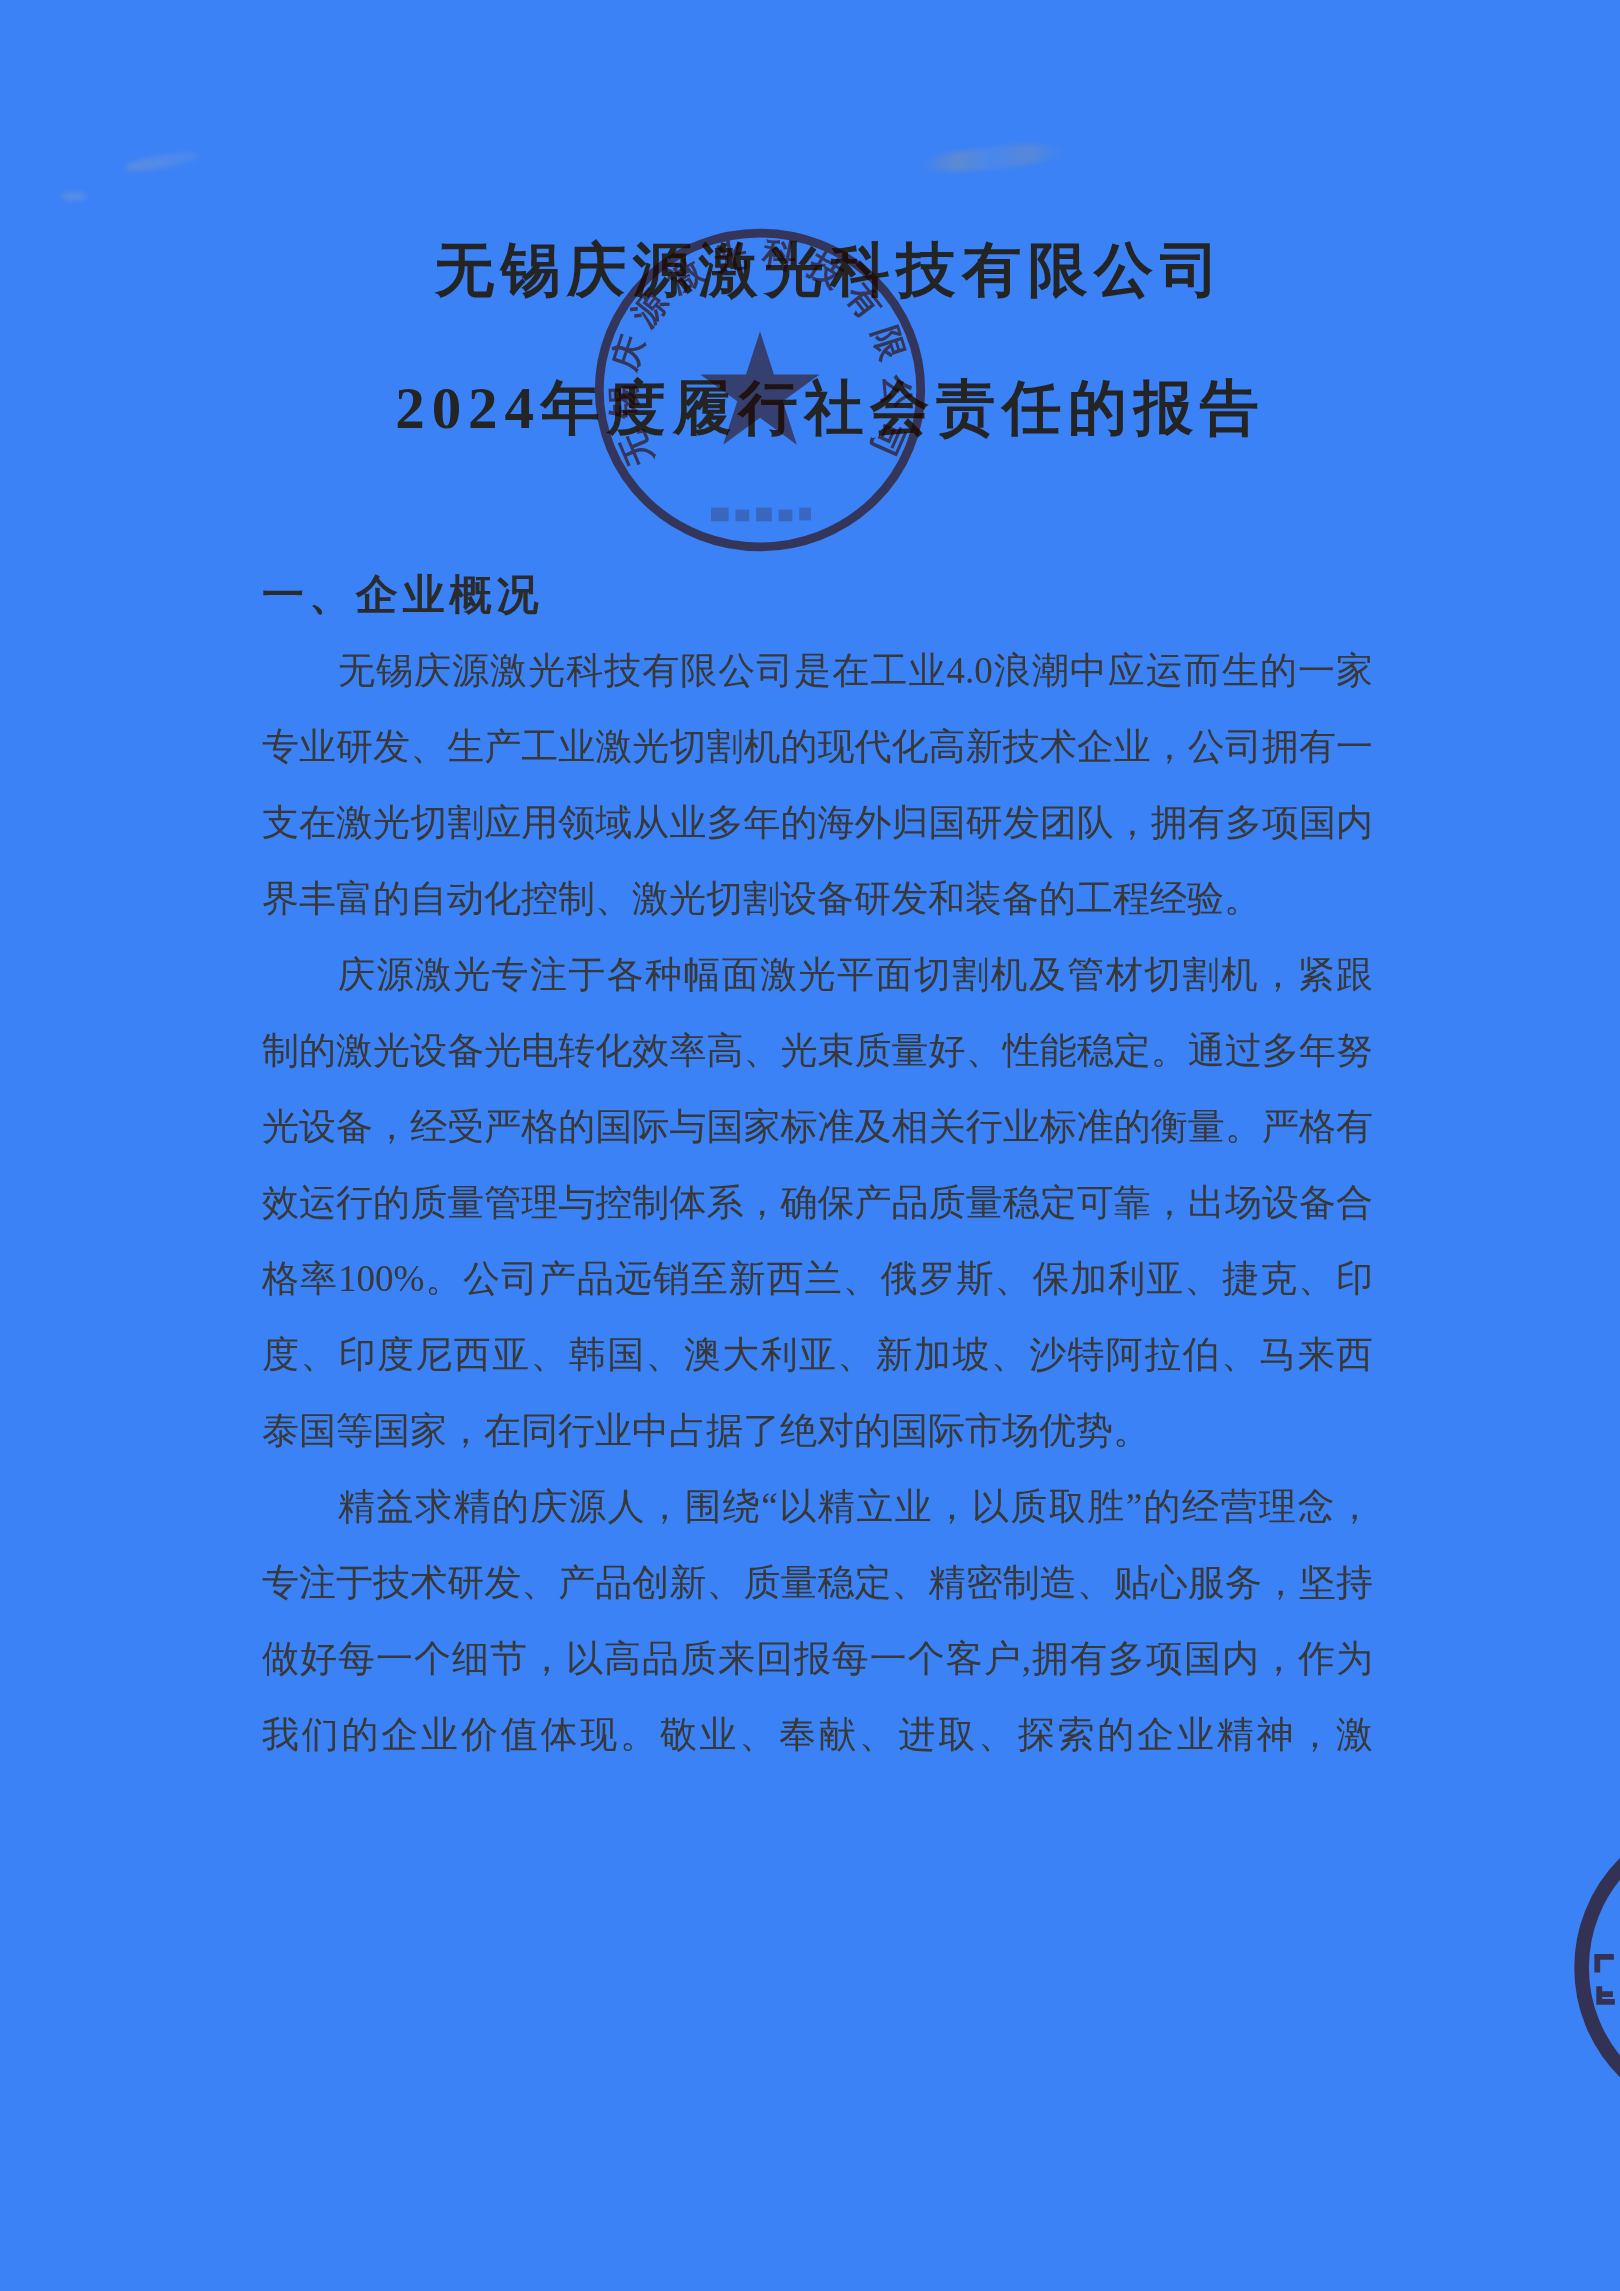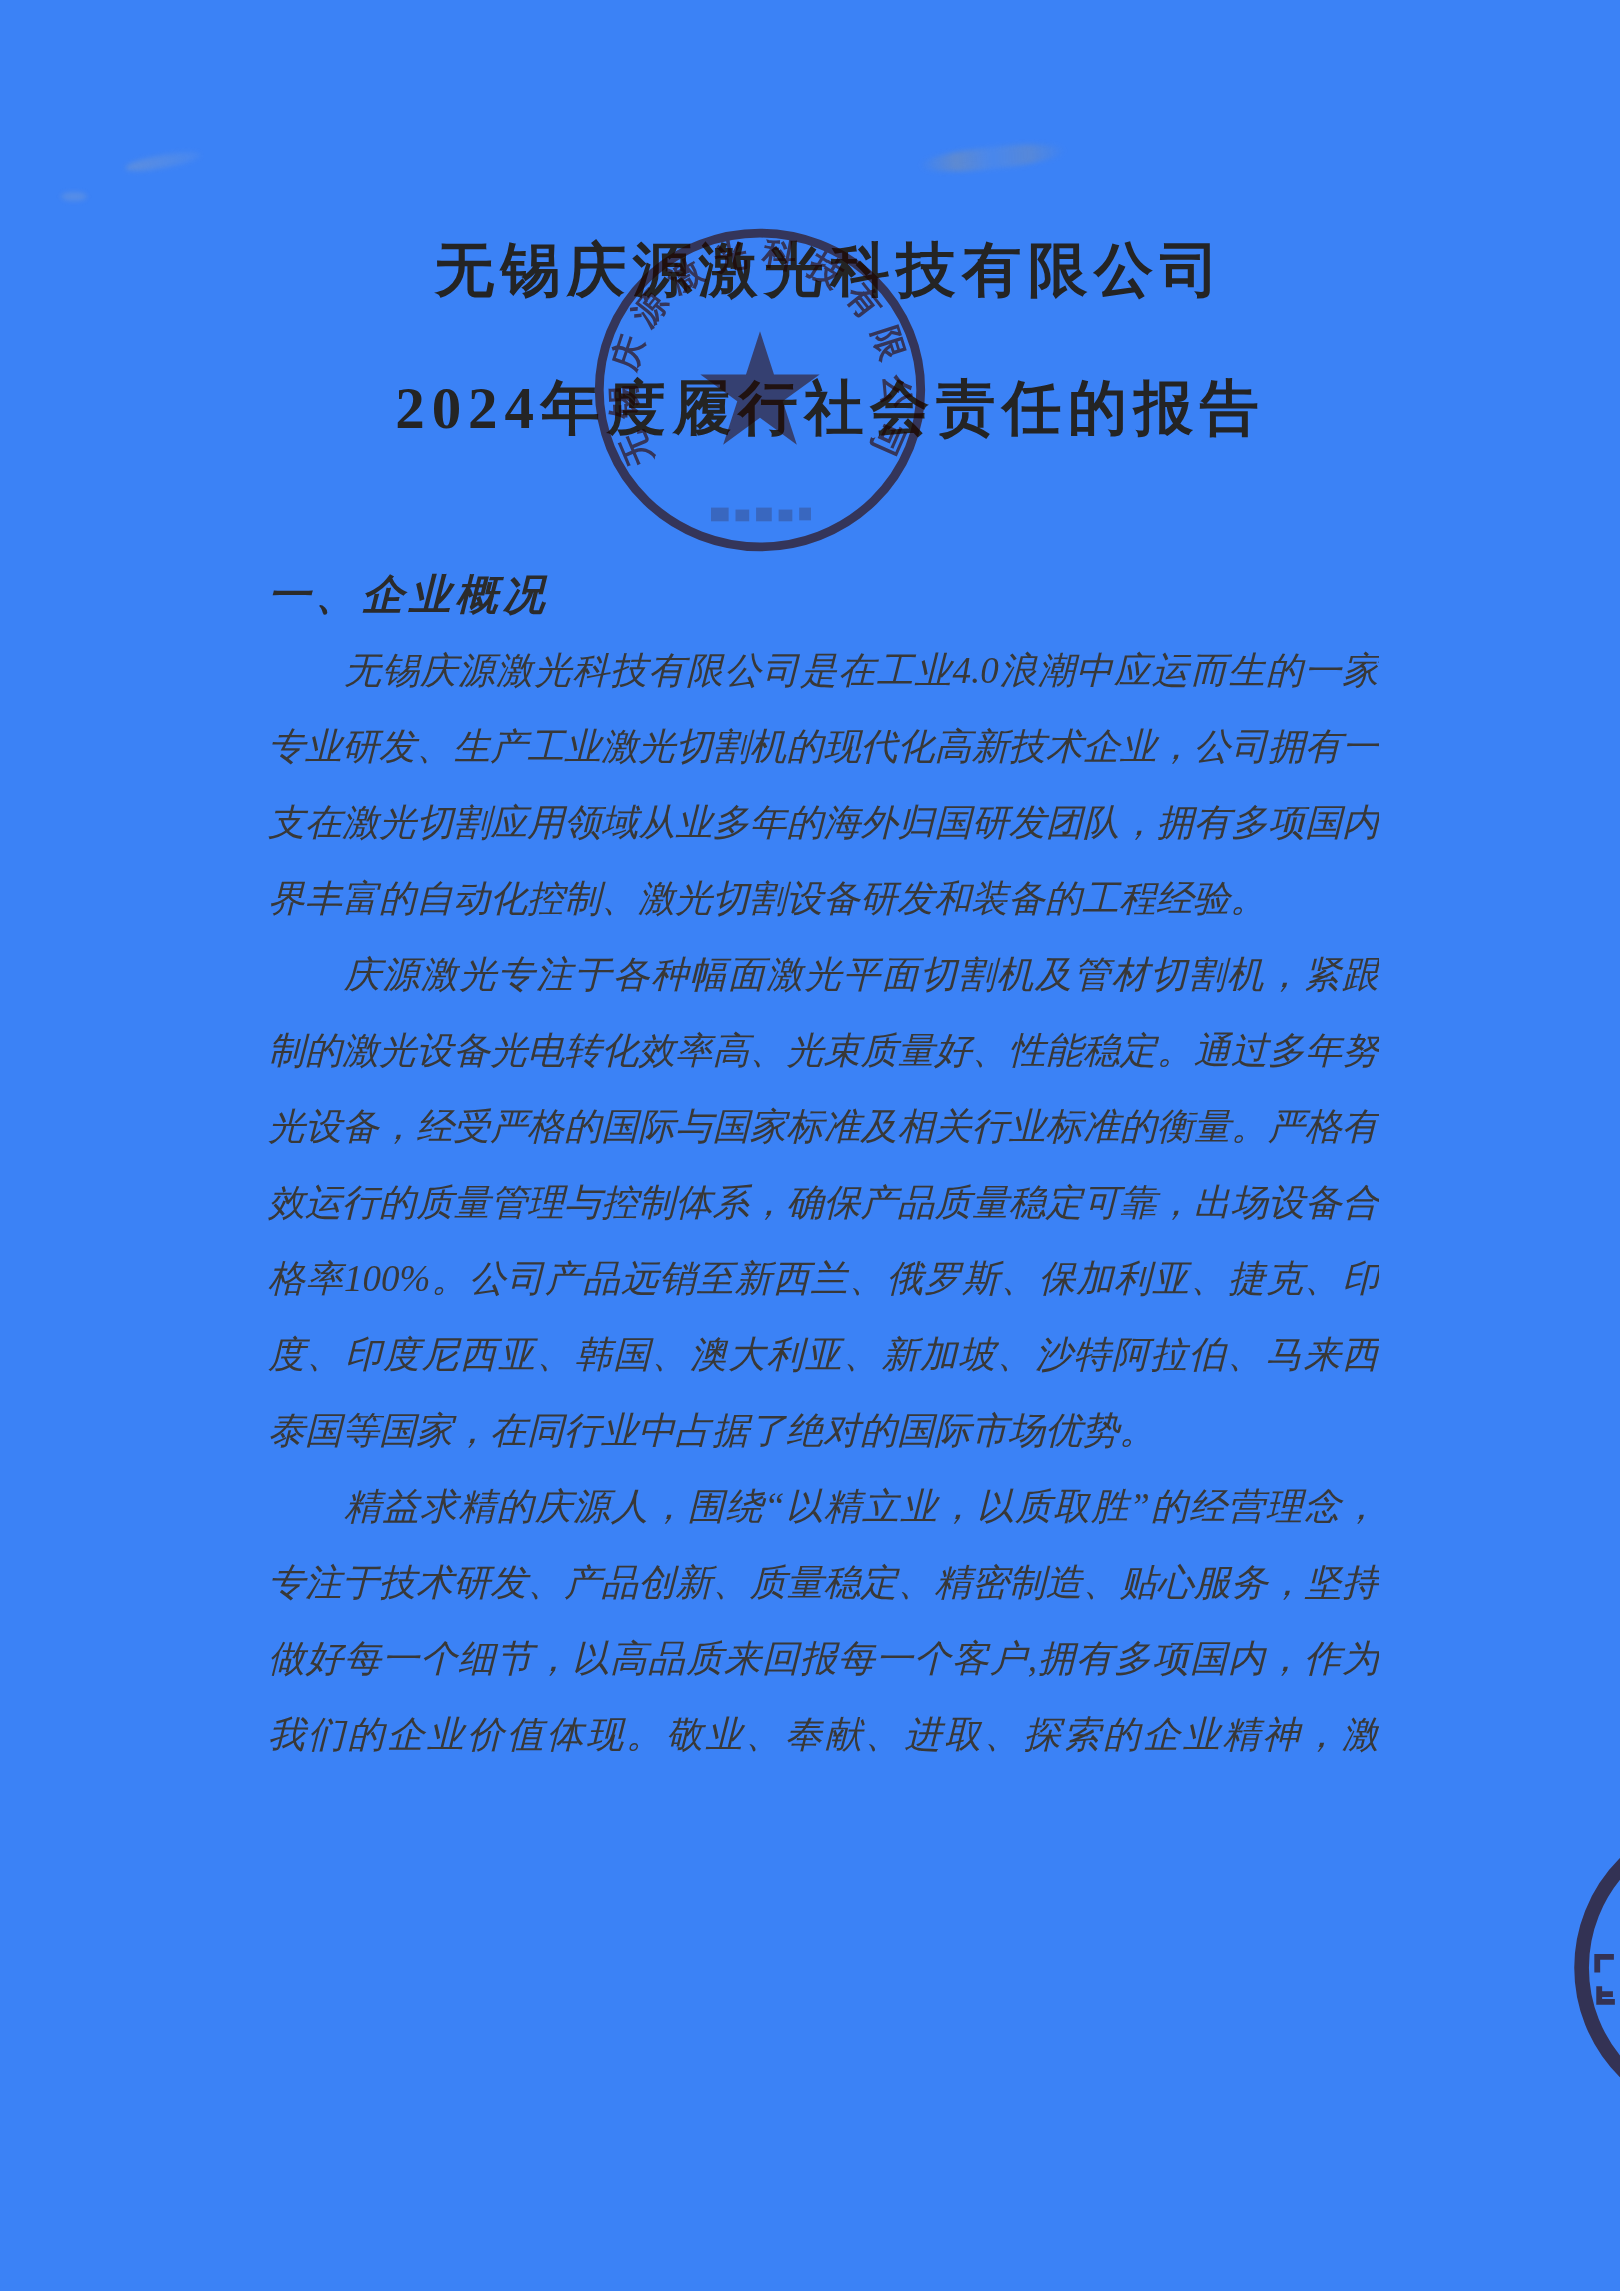--- a/index.html
+++ b/index.html
@@ -18,21 +18,21 @@
     text-align:center;
     font-size:59px;font-weight:700;
     letter-spacing:6.9px;
     color:#242424;
     white-space:nowrap;
   }
   .t1{top:231px;}
   .t2{top:369px;}
   
   .body-col{
-    position:absolute;left:268px;top:557px;width:1111px;font-style:italic;
+    position:absolute;left:262px;top:557px;width:1111px;
   }
   .heading{
     height:76px;line-height:76px;
     font-size:42px;font-weight:700;
     letter-spacing:4.9px;color:#2b2b2b;
     white-space:nowrap;
   }
   .line{
     height:76px;line-height:76px;
     font-size:37px;color:#383838;

